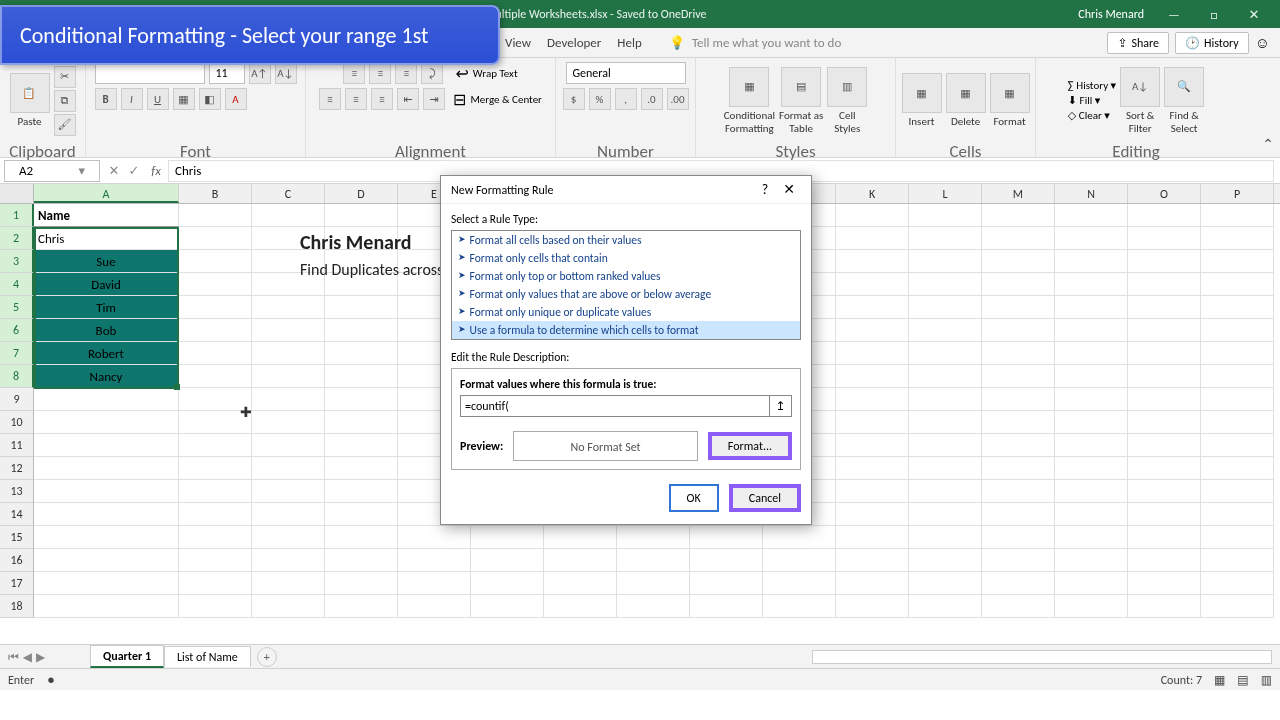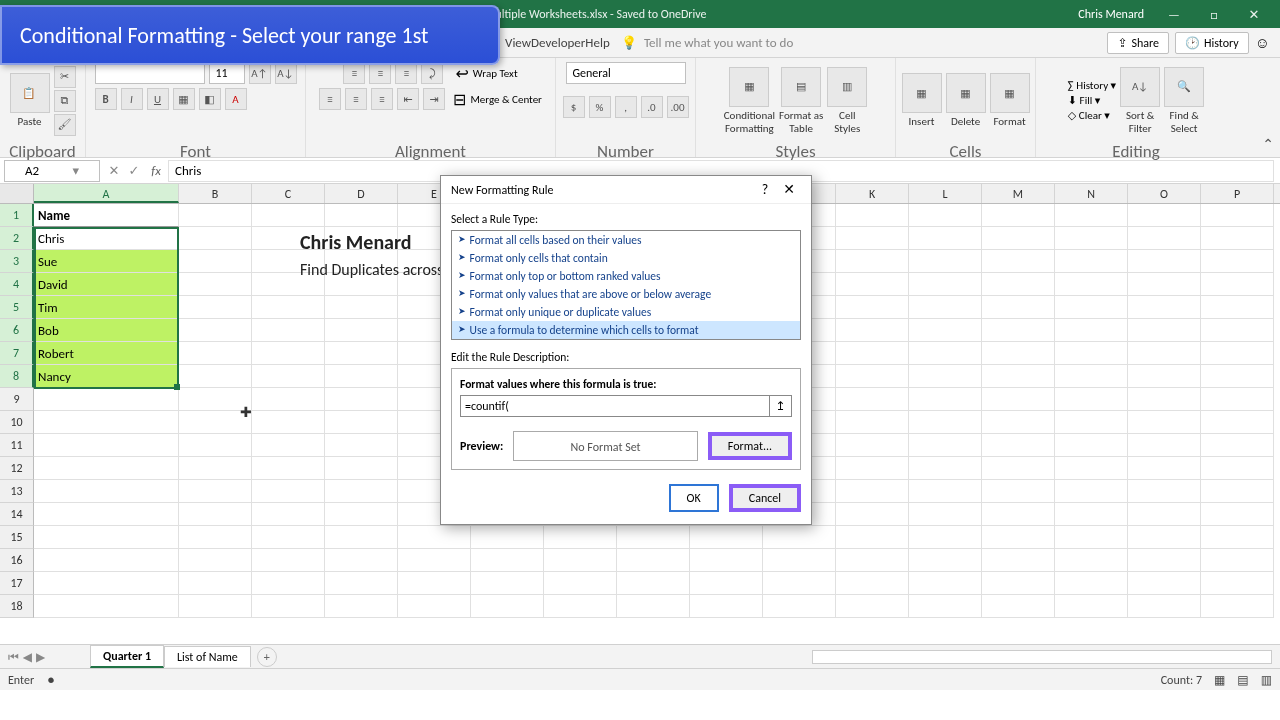--- a/index.html
+++ b/index.html
@@ -8,59 +8,59 @@
 
 .banner { position: absolute; top: 5px; left: 0; width: 500px; height: 60px; background: linear-gradient(#3d5ed8,#2b4fd6); color: #fff; font-size: 22px; font-weight: 500; display: flex; align-items: center; padding-left: 18px; border-radius: 0 8px 8px 0; border: 2px solid rgba(255,255,255,0.4); z-index: 50; box-shadow: 2px 2px 6px rgba(0,0,0,0.3); }
 
 
 .titlebar { height: 28px; background: #217346; color: #fff; display: flex; align-items: center; font-size: 12px; padding: 0 6px; }
 .titlebar .center { flex:1; text-align:center; opacity:0.9; }
 .titlebar .user { margin-right: 10px; }
 .win-btn { width: 40px; text-align: center; font-size: 13px; opacity:0.9; }
 
 
-.ribbon-tabs { height: 30px; background: #f3f3f3; border-bottom: 1px solid #d4d4d4; display:flex; align-items:center; padding-left: 505px; font-size: 13px; gap: 0; }
+.ribbon-tabs { height: 30px; background: #f3f3f3; border-bottom: 1px solid #d4d4d4; display:flex; align-items:center; padding-left: 505px; font-size: 13px; gap: 16px; }
 .ribbon-tabs .tab { color: #444; cursor: pointer; }
 .tell-me { display:flex; align-items:center; gap:6px; color:#888; margin-left: 12px; }
 .tabs-right { margin-left:auto; display:flex; gap:6px; align-items:center; padding-right:10px; }
 .share-btn, .history-btn { border:1px solid #c0c0c0; background:#fff; padding:3px 9px; font-size:12px; border-radius:2px; display:flex; align-items:center; gap:4px; }
 
 
 .ribbon { height: 100px; background: #f3f3f3; border-bottom: 1px solid #d4d4d4; display:flex; position:relative; }
 .rgroup { border-right:1px solid #e0e0e0; display:flex; flex-direction:column; align-items:center; justify-content:flex-end; padding:4px 8px 2px; }
 .rgroup .glabel { font-size:17px; color:#666; margin-top:2px; height:14px; }
 .rgroup .gbody { flex:1; display:flex; align-items:center; gap:4px; }
 .ricon { width:22px; height:22px; background:#e8e8e8; border:1px solid #ccc; display:flex; align-items:center; justify-content:center; font-size:11px; color:#555; }
 .ricon.big { width:40px; height:40px; }
 .vbtn { display:flex; flex-direction:column; align-items:center; gap:2px; font-size:11px; color:#333; }
 .font-box { border:1px solid #c0c0c0; background:#fff; height:22px; padding:0 6px; font-size:12px; display:flex; align-items:center; min-width:80px; }
 .collapse-ribbon { position:absolute; right:6px; bottom:4px; font-size:14px; color:#555; }
 
 
 .fbar { height: 26px; border-bottom:1px solid #d4d4d4; display:flex; align-items:center; font-size:13px; }
-.name-box { width:96px; border:1px solid #c0c0c0; height:22px; margin:0 4px; padding:0 20px; display:flex; align-items:center; background:#fff; }
+.name-box { width:96px; border:1px solid #c0c0c0; height:22px; margin:0 4px; padding:0 14px; display:flex; align-items:center; background:#fff; }
 .fbar .fx { width:24px; text-align:center; color:#666; font-style:italic; }
 .fbar .btn { width:20px; text-align:center; color:#888; }
 .fbar .formula { flex:1; padding:0 6px; height:22px; display:flex; align-items:center; border:1px solid #e0e0e0; margin-right:6px; }
 
 
 .grid-wrap { position:relative; height: 460px; background:#fff; }
 .colhead-row { display:flex; height:20px; background:#f0f0f0; border-bottom:1px solid #bbb; }
 .corner { width:34px; border-right:1px solid #bbb; background:#e8e8e8; }
 .colhead { width:73px; border-right:1px solid #d4d4d4; text-align:center; font-size:12px; color:#333; line-height:20px; background:#f0f0f0; }
 .colhead.sel { background:#d6f0d6; color:#217346; border-bottom:2px solid #217346; }
 .colhead.wide { width:145px; }
 .grid-body { position:relative; }
 .row { display:flex; height:23px; }
 .rowhead { width:34px; border-right:1px solid #bbb; border-bottom:1px solid #d4d4d4; background:#f0f0f0; text-align:center; font-size:12px; color:#333; line-height:23px; }
 .rowhead.sel { background:#d6f0d6; color:#217346; border-right:2px solid #217346; }
 .cell { width:73px; border-right:1px solid #e0e0e0; border-bottom:1px solid #e0e0e0; font-size:13px; padding:0 4px; line-height:23px; overflow:hidden; white-space:nowrap; }
 .cell.wide { width:145px; }
 .cell.header { font-weight:600; border-bottom:1px solid #999; background:#fff; }
-.cell.sel { background:#bef264; }
+.cell.sel { background:#0f766e;text-align:center; }
 .cell.active { background:#fff; }
 .selection-outline { position:absolute; top:23px; left:34px; width:145px; height:162px; border:2px solid #217346; pointer-events:none; }
 .selection-handle { position:absolute; width:6px; height:6px; background:#217346; bottom:-3px; right:-3px; }
 
 .big-title { font-size:20px; font-weight:600; color:#222; }
 .subtitle { font-size:16px; color:#222; }
 
 
 .sheet-tabs { height:24px; border-top:1px solid #d0d0d0; display:flex; align-items:center; font-size:12px; background:#f3f3f3; }
 .sheet-nav { width:90px; display:flex; gap:4px; padding:0 8px; color:#888; }
@@ -186,21 +186,21 @@
         <div class="ricon">⇥</div>
         <div style="display:flex;align-items:center;gap:4px;padding-left:4px">
           <span>⊟</span>
           <span style="font-size:11px">Merge &amp; Center</span>
         </div>
       </div>
     </div>
     <div class="glabel">Alignment</div>
   </div>
   <div class="rgroup" style="width:140px">
-    <div class="gbody" style="flex-direction:column;gap:12px">
+    <div class="gbody" style="flex-direction:column;gap:4px">
       <div class="font-box" style="width:120px">General</div>
       <div style="display:flex;gap:4px">
         <div class="ricon">$</div>
         <div class="ricon">%</div>
         <div class="ricon">,</div>
         <div class="ricon">.0</div>
         <div class="ricon">.00</div>
       </div>
     </div>
     <div class="glabel">Number</div>

